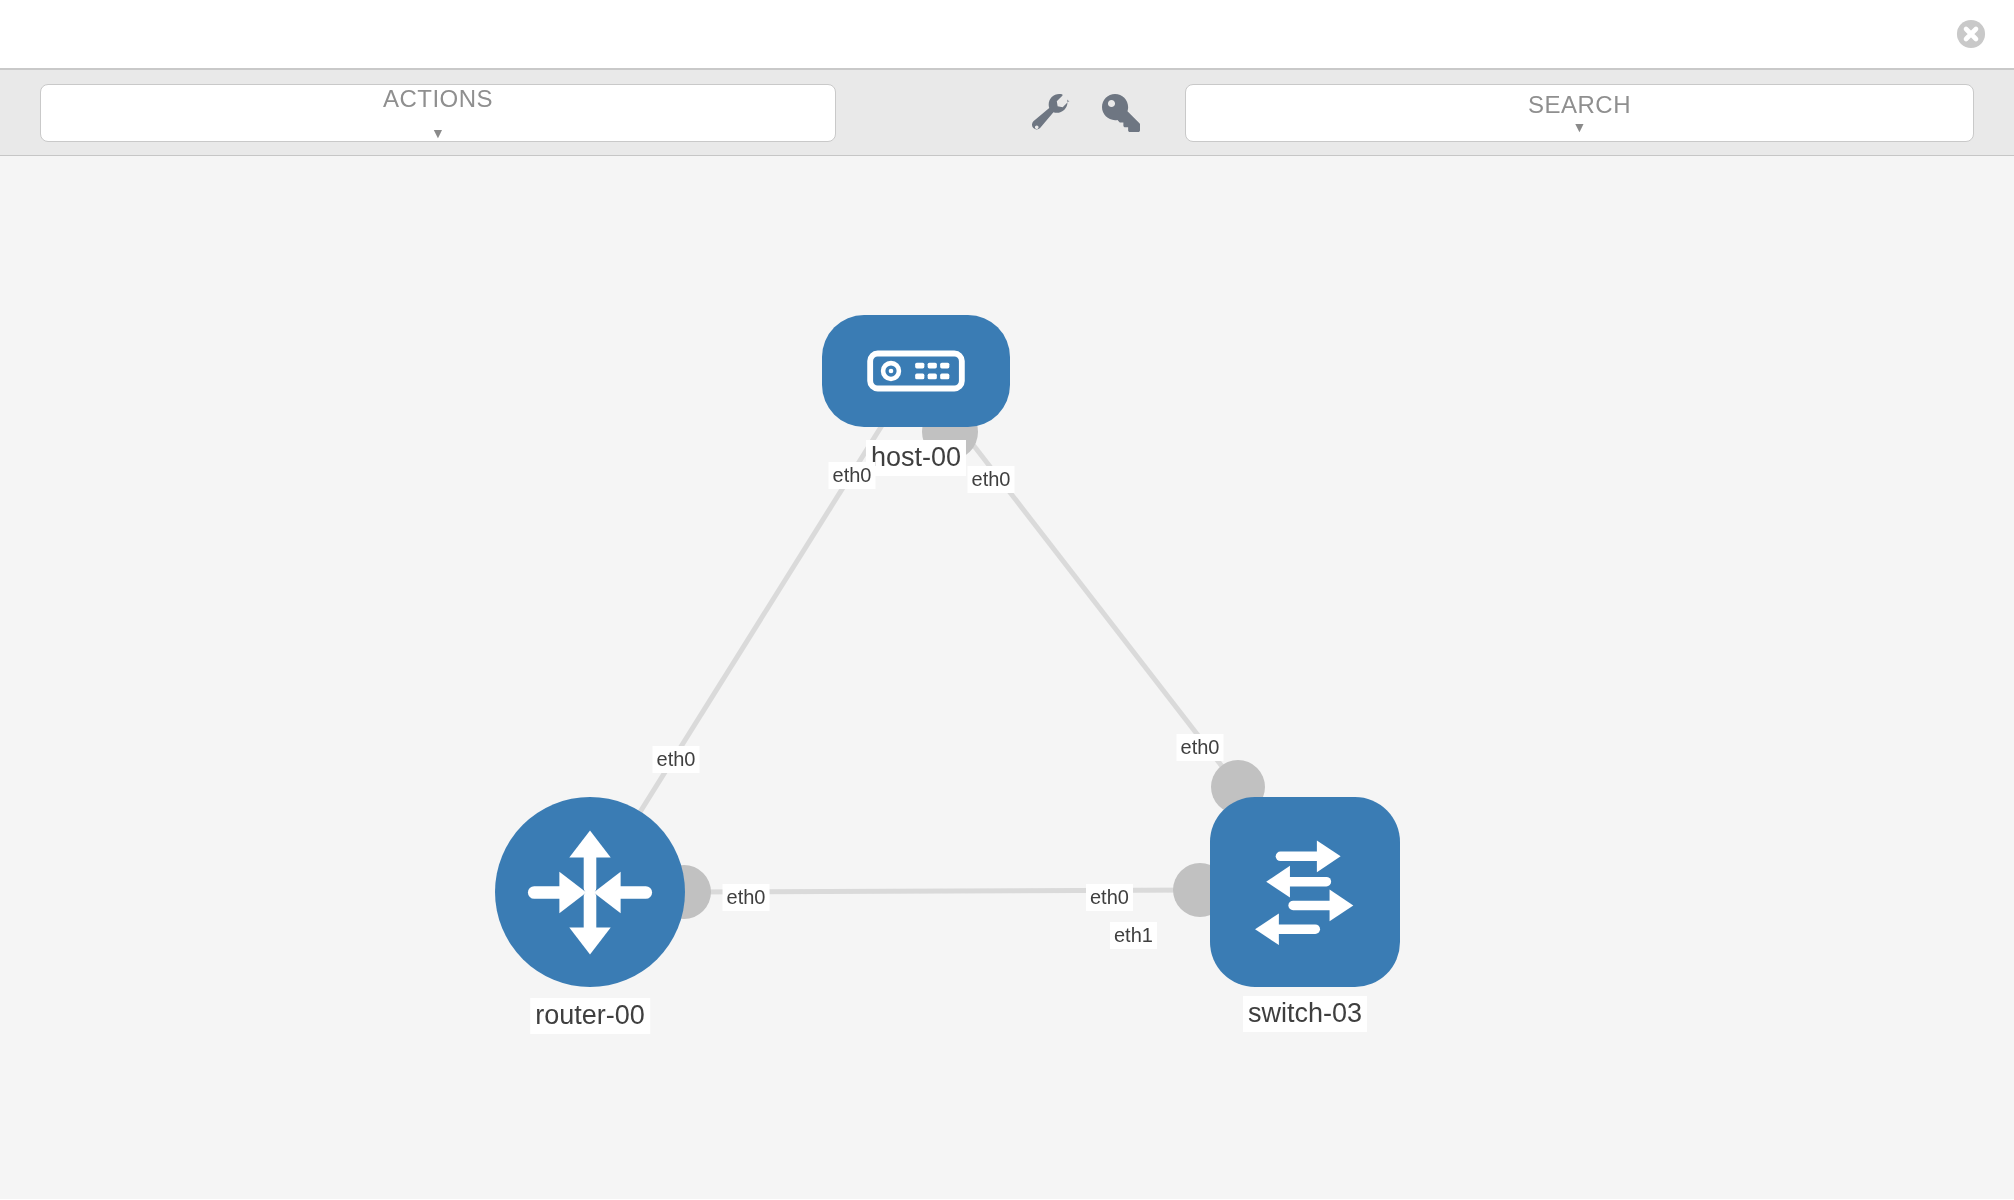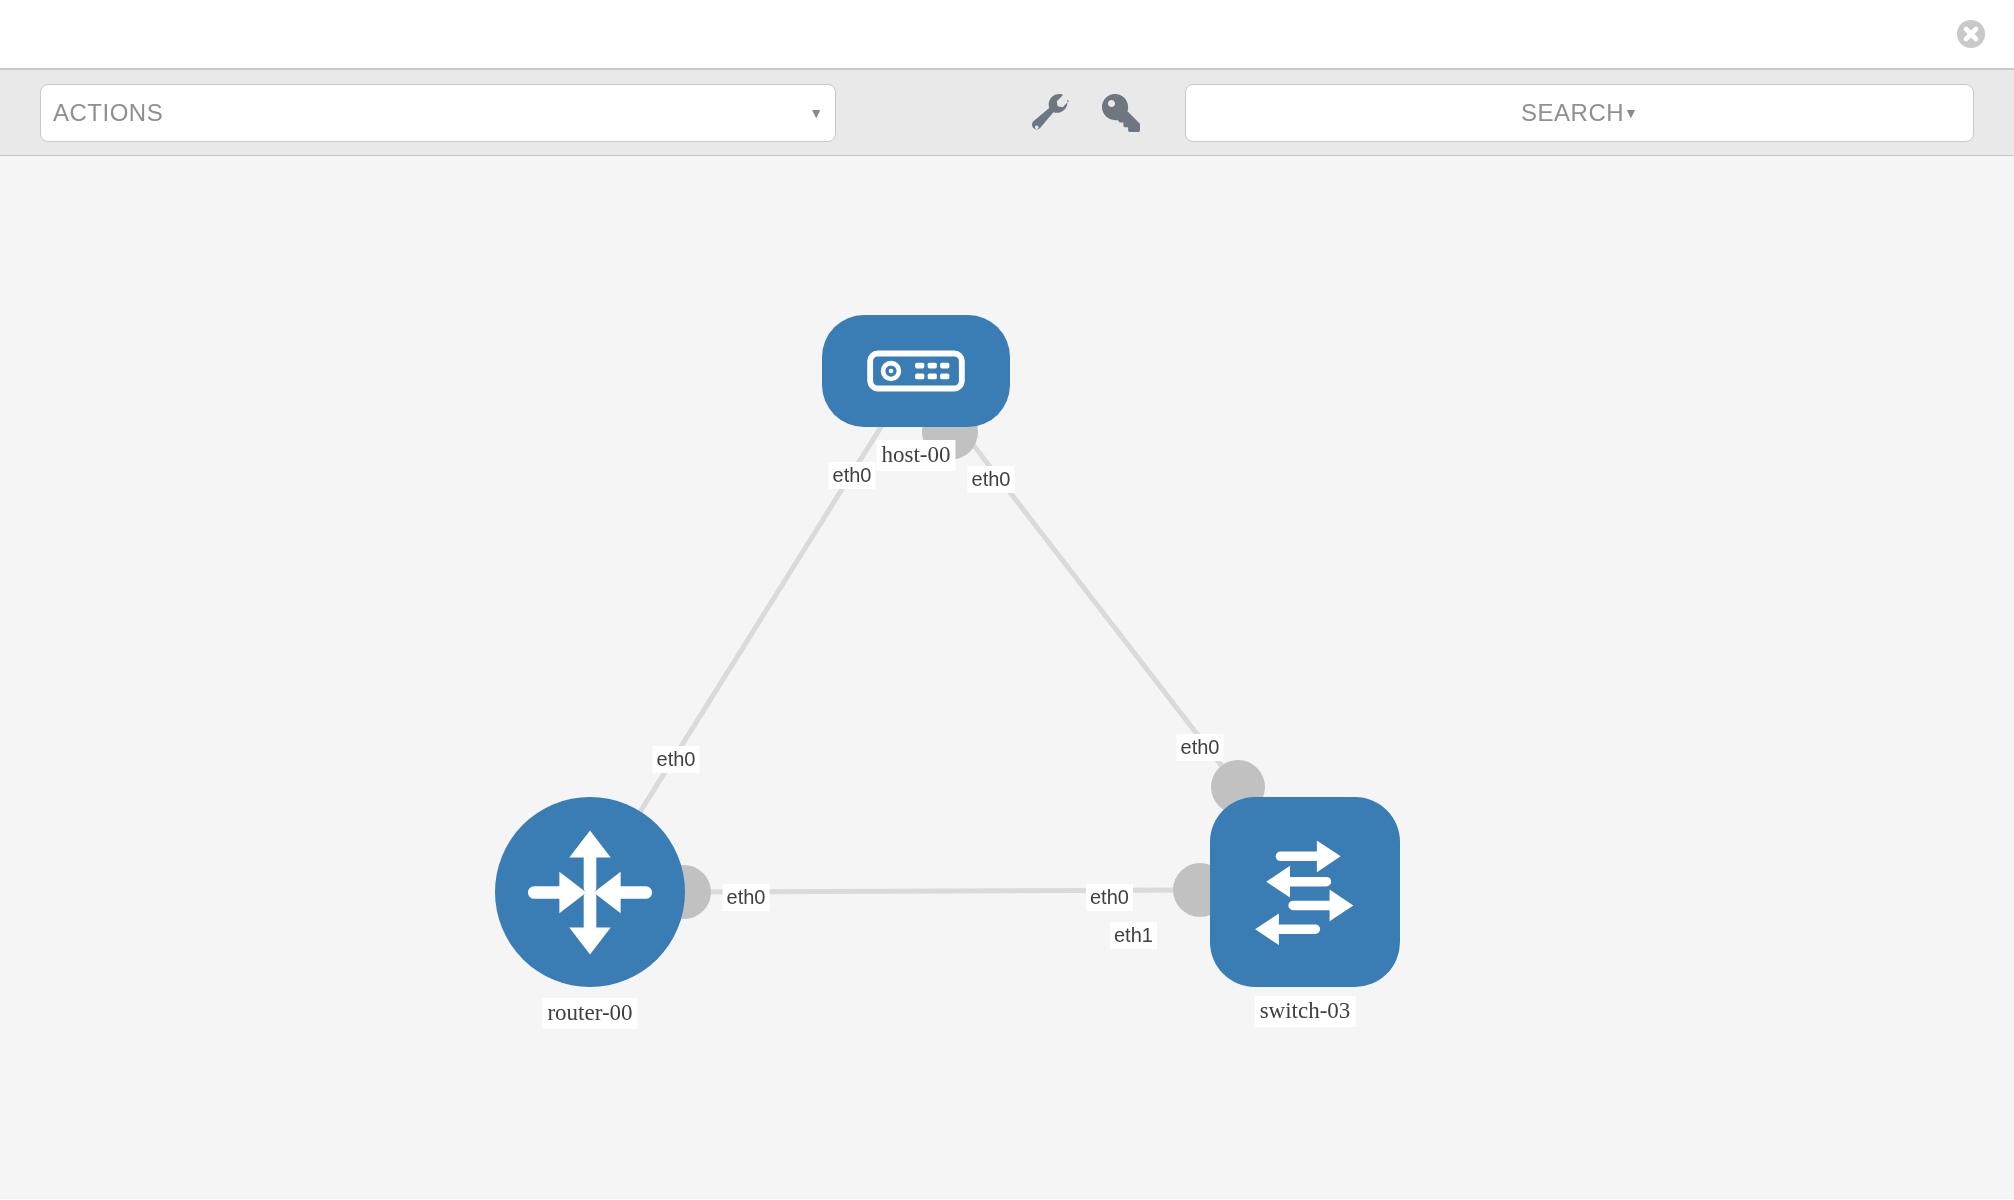--- a/index.html
+++ b/index.html
@@ -28,21 +28,21 @@
   }
 
   
   .toolbar{
     height:86px;background:#e9e9e9;border-bottom:1px solid #c6c6c6;
     display:flex;align-items:center;padding:0 40px;
   }
   .select-box{
     height:58px;background:#fff;border:1px solid #c9c9c9;border-radius:8px;
     display:flex;align-items:center;justify-content:space-between;
-    padding:0 12px;cursor:pointer;
+    padding:0 21px;cursor:pointer;flex-direction:column;
   }
   .select-box .sel-label{
     font-size:24px;color:#8f8f8f;letter-spacing:.5px;
   }
   .select-box .caret{font-size:14px;color:#8a8a8a;}
   .actions-box{width:796px;}
   .search-box{width:789px;margin-left:auto;justify-content:center;}
   .tool-icons{
     display:flex;align-items:center;gap:30px;margin-left:195px;
   }
@@ -60,21 +60,21 @@
   .node{position:absolute;background:var(--node-blue);z-index:3;
     display:flex;align-items:center;justify-content:center;cursor:pointer;}
   .node-host{left:822px;top:159px;width:188px;height:112px;border-radius:42px;}
   .node-router{left:495px;top:641px;width:190px;height:190px;border-radius:50%;}
   .node-switch{left:1210px;top:641px;width:190px;height:190px;border-radius:45px;}
 
   .graph-label{
     position:absolute;z-index:4;background:#fff;color:#3f3f3f;
     white-space:nowrap;line-height:1.25;padding:1px 5px;
   }
-  .node-label{font-size:23px;transform:translateX(-50%);font-family:Liberation Serif, serif;}
+  .node-label{font-size:27px;transform:translateX(-50%);}
   .iface-label{font-size:20px;transform:translateX(-50%);padding:1px 4px;margin-top:10px;}
   .iface-label.raw{transform:none;}
 
   
   .zoom-panel{
     position:absolute;left:1622px;top:926px;width:392px;height:118px;
     background:#fff;border:1px solid #b0b0b0;z-index:5;
     padding:14px 26px 0 26px;
   }
   .zoom-level{

